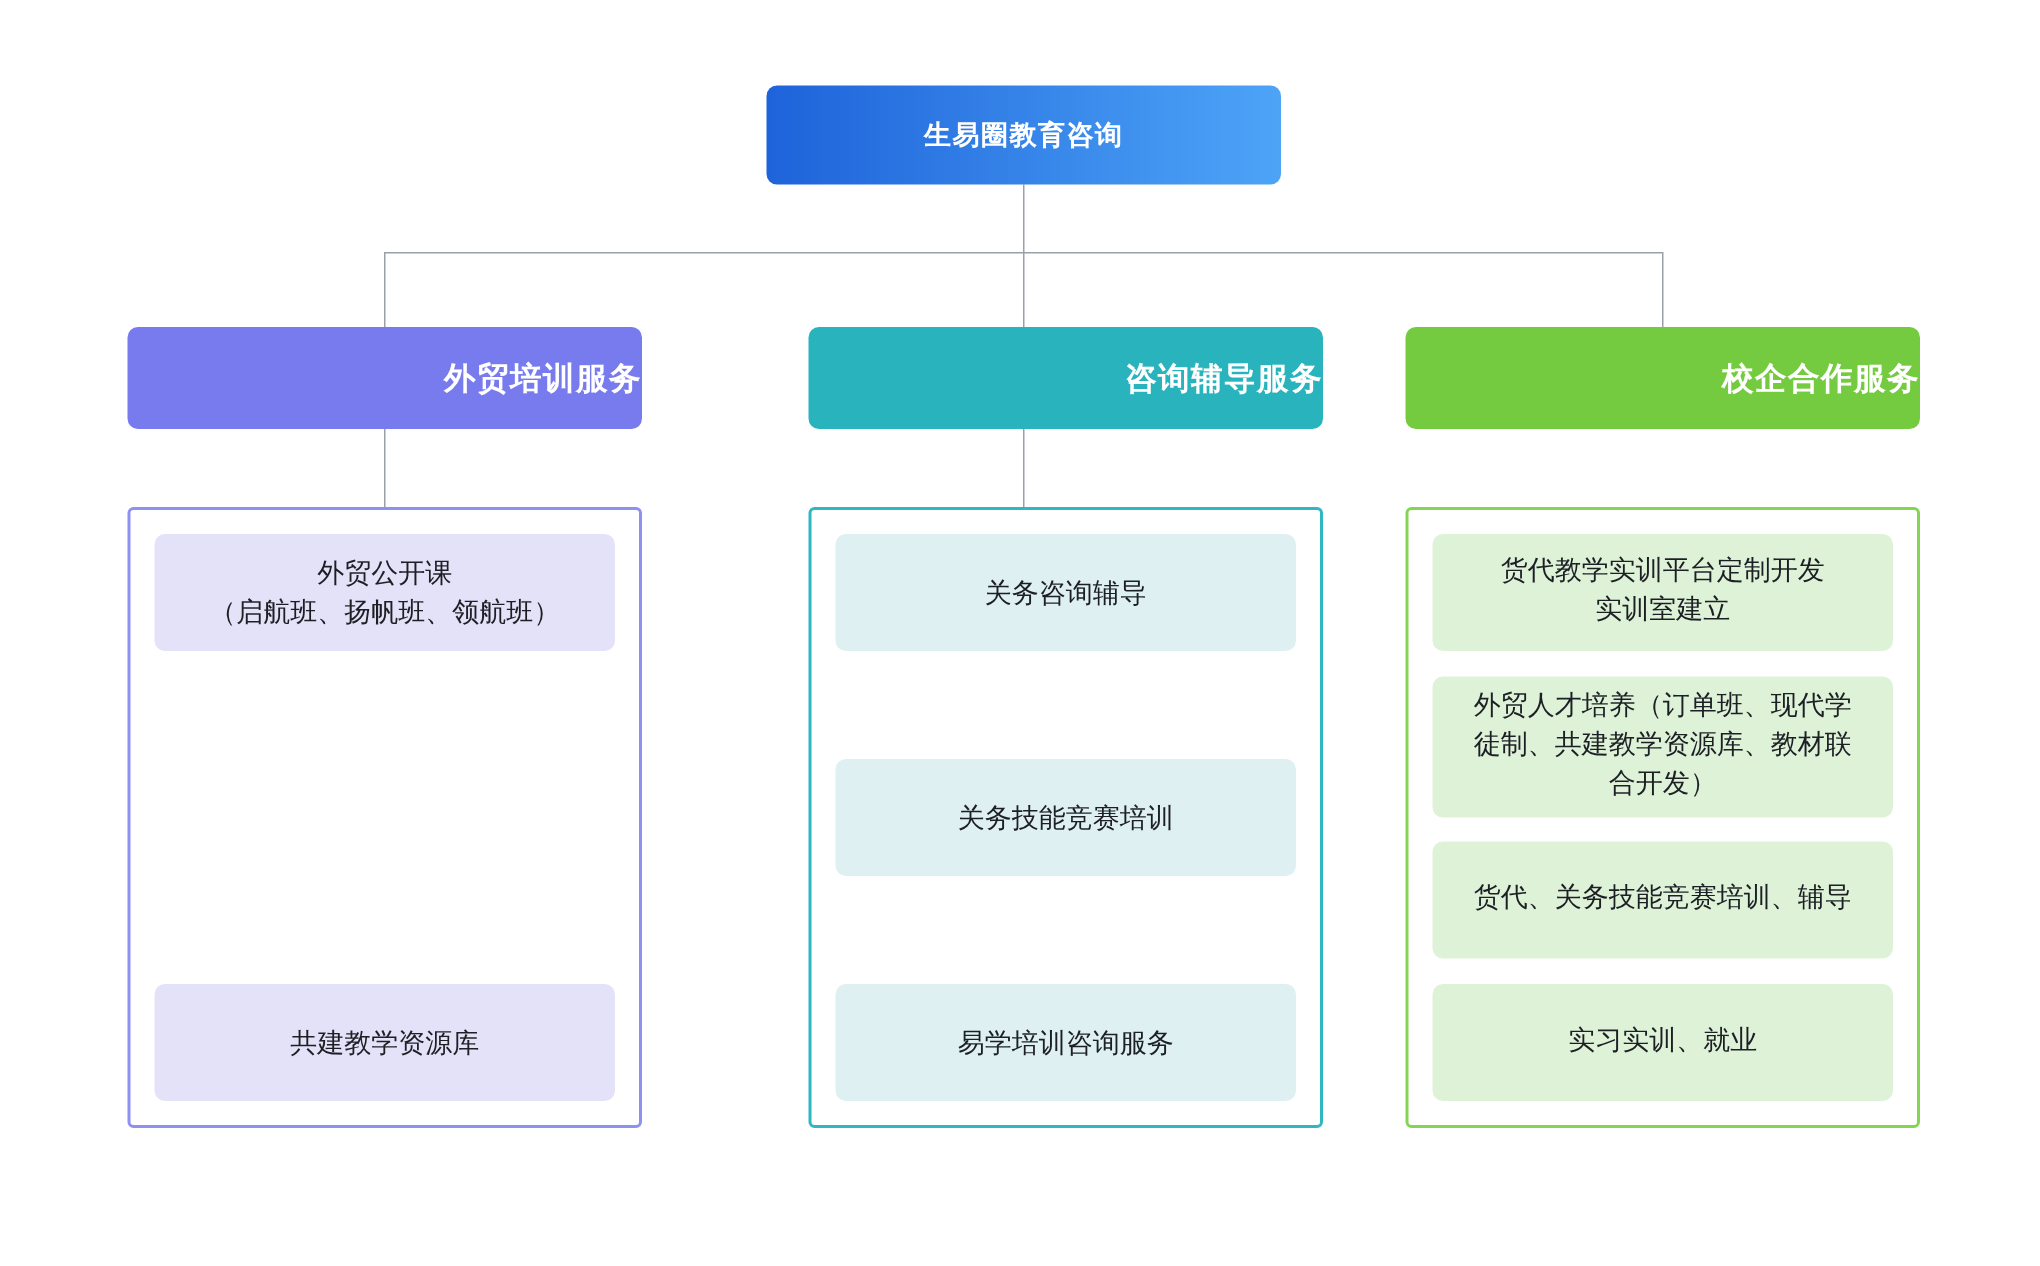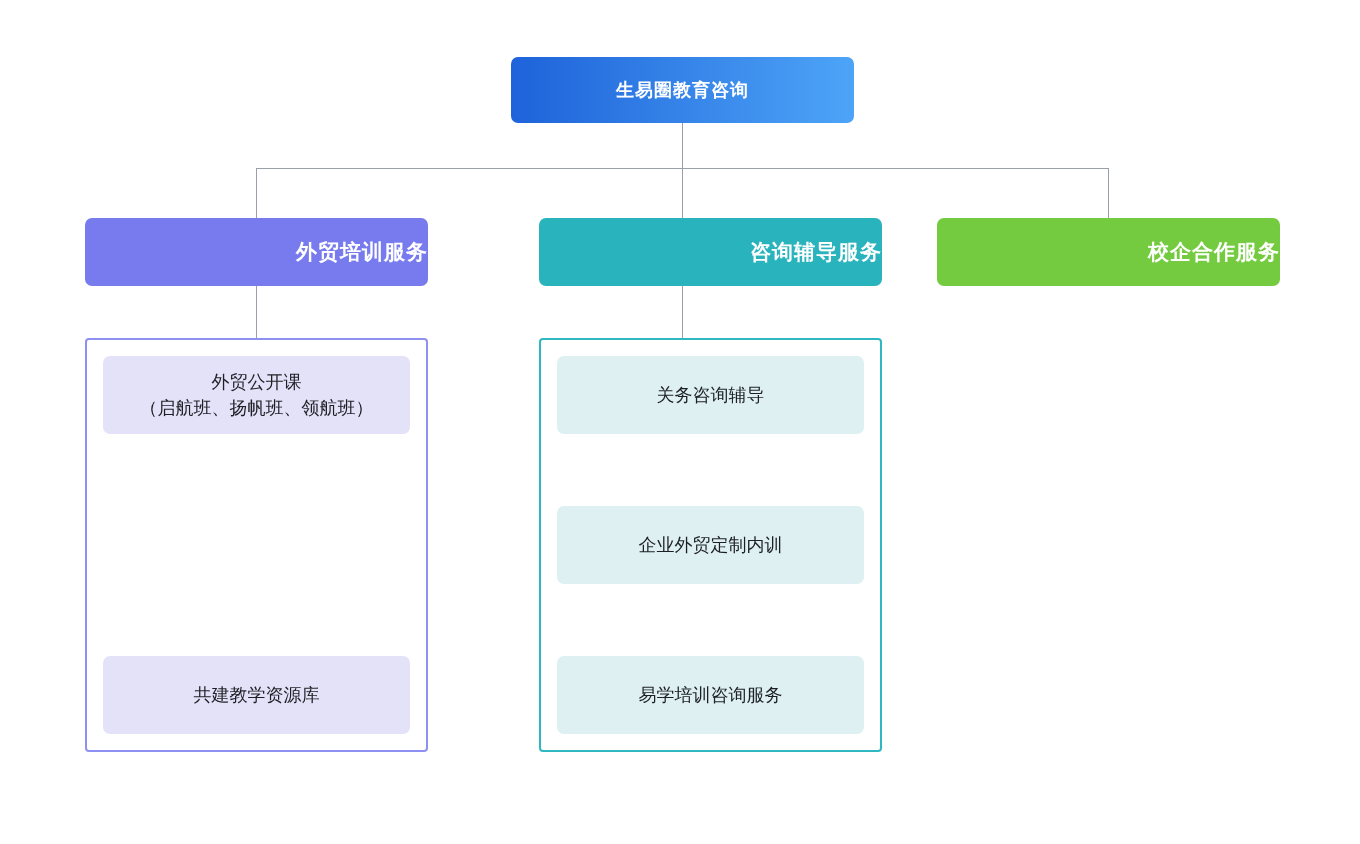--- a/index.html
+++ b/index.html
@@ -62,24 +62,33 @@
       <div class="leaf">共建教学资源库</div>
     </div>
   </div>
 
   <div class="branch" style="left: 511px; padding-left: 28px; --hdr: #29b3bd; --brd: #2fb8c1; --ibg: #def0f2;">
     <div class="branch-header">
       <span>咨询辅导服务</span>
     </div>
     <div class="branch-panel">
       <div class="leaf">关务咨询辅导</div>
-      <div class="leaf">企业外贸定制内训</div>
+      <div class="leaf">关务技能竞赛培训</div>
       <div class="leaf">易学培训咨询服务</div>
     </div>
   </div>
 
   <div class="branch" style="left: 937px; font-family: Liberation Mono, monospace; --hdr: #75cb3f; --brd: #85d453; --ibg: #def2d8;">
     <div class="branch-header">
       <span>校企合作服务</span>
     </div>
+    <div class="branch-panel">
+      <div class="leaf">货代教学实训平台定制开发
+实训室建立</div>
+      <div class="leaf">外贸人才培养（订单班、现代学
+徒制、共建教学资源库、教材联
+合开发）</div>
+      <div class="leaf">货代、关务技能竞赛培训、辅导</div>
+      <div class="leaf">实习实训、就业</div>
+    </div>
   </div>
 
 </div>
 
 </body></html>

